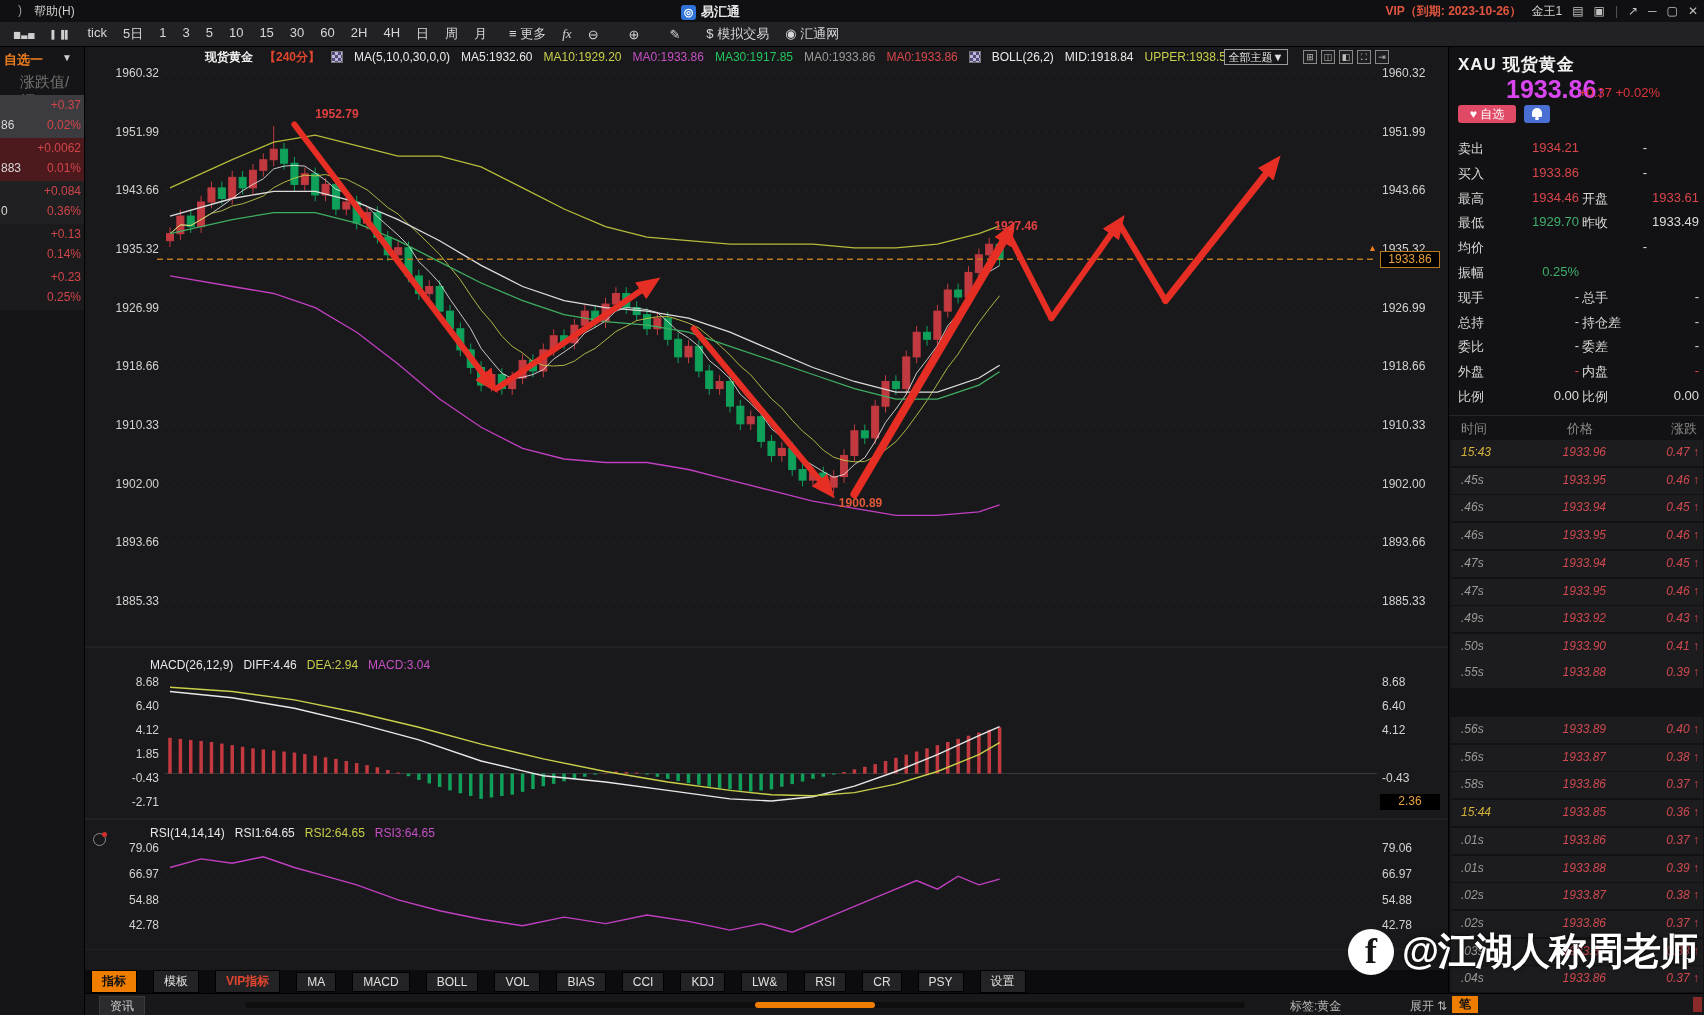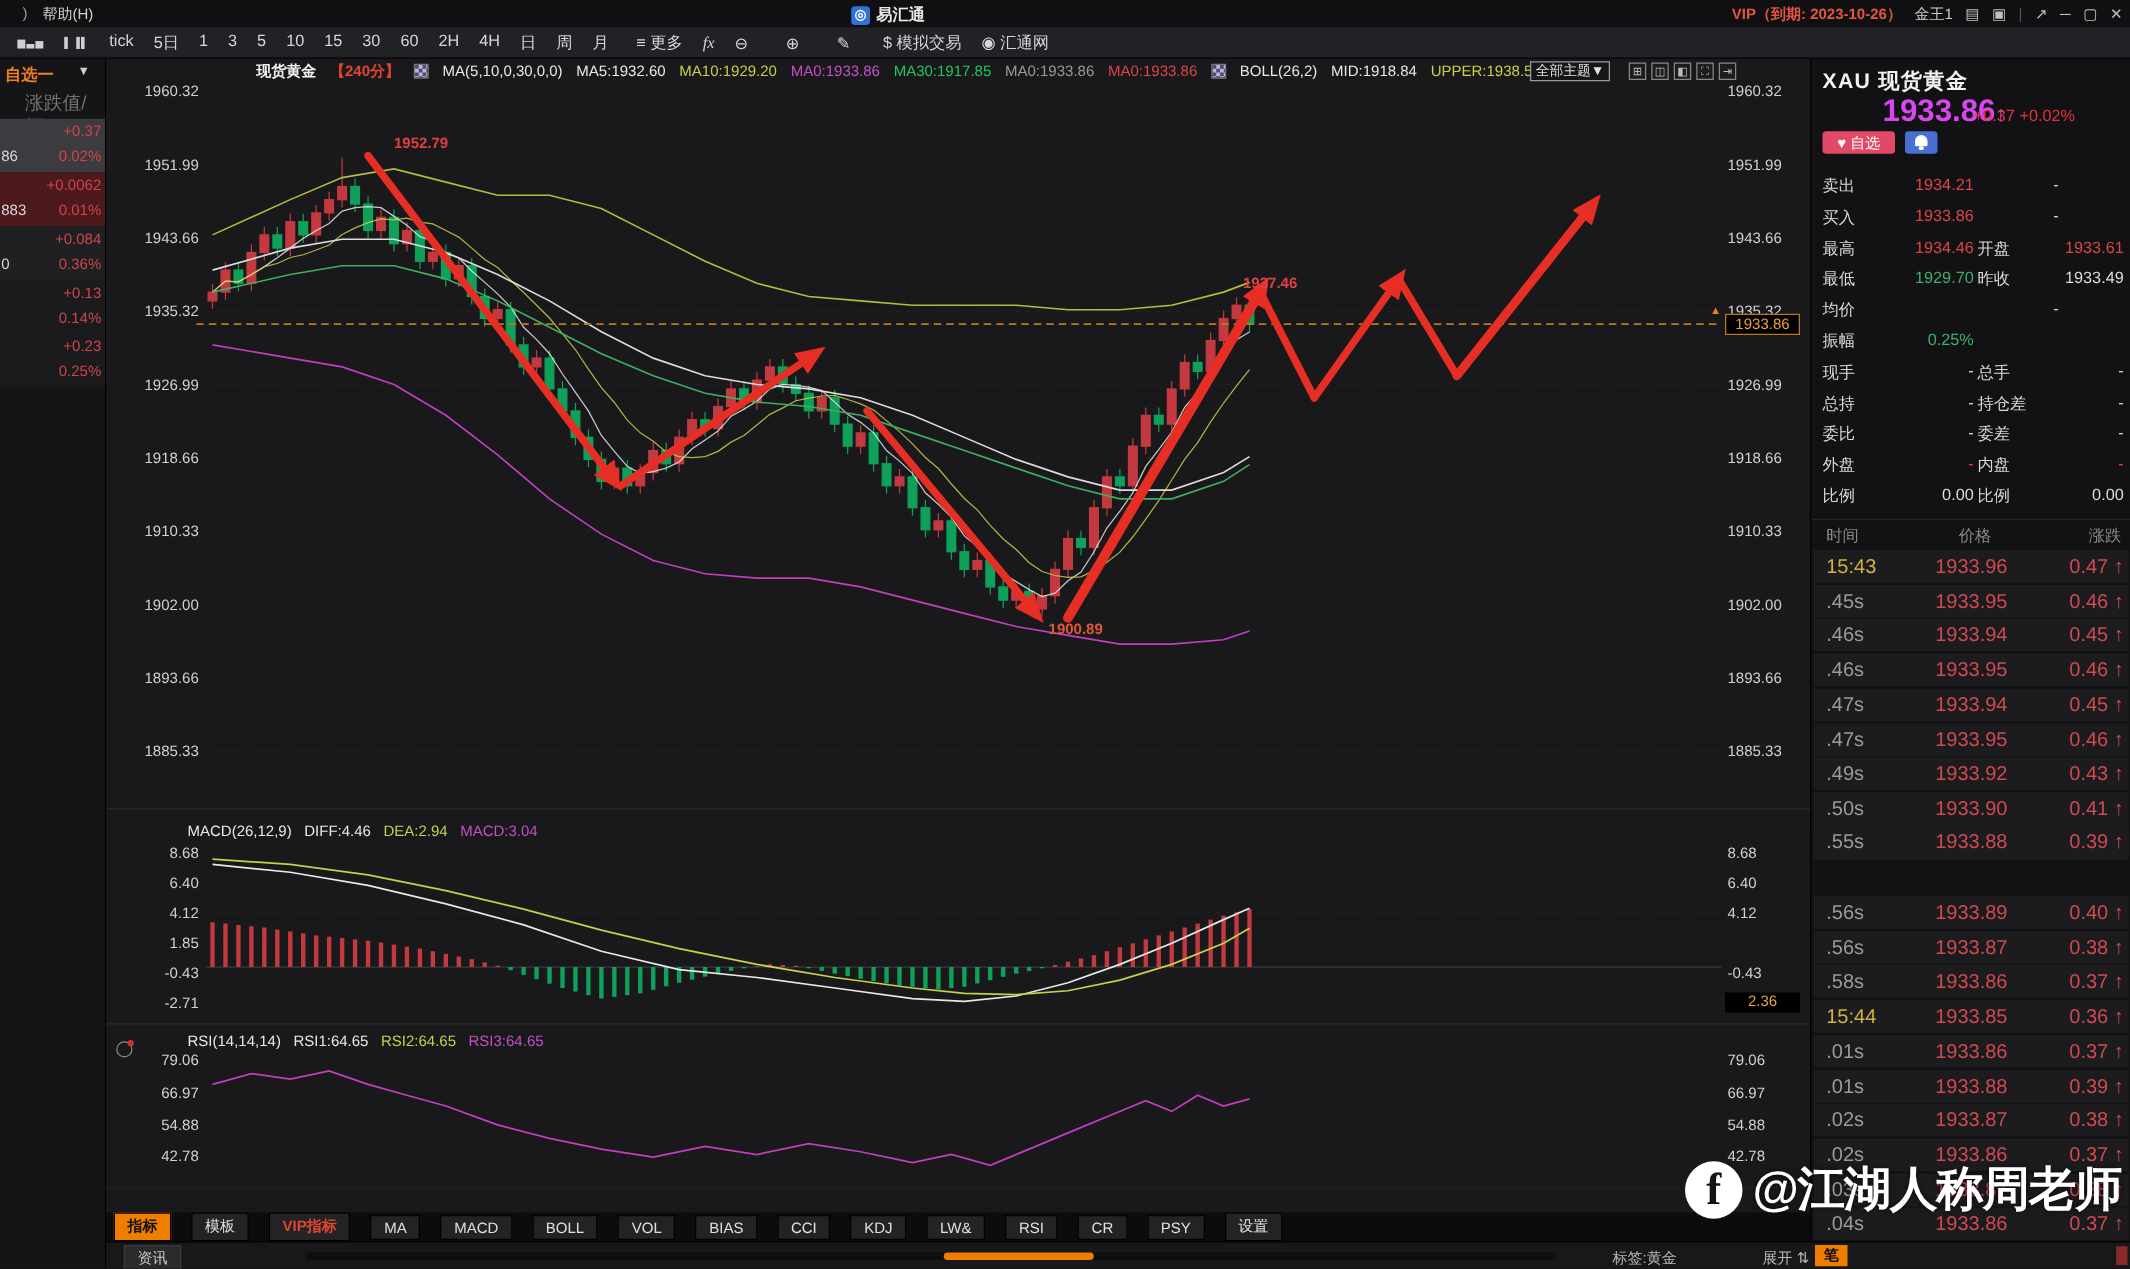--- a/index.html
+++ b/index.html
@@ -73,21 +73,21 @@
   .bell:after{content:"";position:absolute;left:3px;bottom:-3px;width:4px;height:3px;background:#fff;border-radius:2px;}
   .qrow{position:absolute;left:0;width:256px;height:24px;}
   .qrow .l1{position:absolute;left:9px;color:#d8d8d8;}
   .qrow .v1{position:absolute;left:38px;width:92px;text-align:right;}
   .qrow .l2{position:absolute;left:133px;color:#d8d8d8;}
   .qrow .v2{position:absolute;right:6px;width:80px;text-align:right;}
   .qrow .v2.mid{right:58px;}
   .c-r{color:#d9464b;} .c-g{color:#3fae6e;} .c-w{color:#dcdcdc;} .c-gray{color:#9a9a9a;} .c-y{color:#d2b13c;}
   .tickhead{position:absolute;left:0;top:368px;width:256px;height:22px;color:#8a8a8a;border-top:1px solid #262626;}
   .tickhead span{position:absolute;top:4px;}
-  .trow{position:absolute;left:2px;width:252px;height:26px;background:#1c1c1e;font-size:16px;}
+  .trow{position:absolute;left:2px;width:252px;height:26px;background:#1c1c1e;font-size:12px;font-style:italic;}
   .trow .tt{position:absolute;left:10px;top:5px;}
   .trow .tp{position:absolute;left:60px;width:95px;top:5px;text-align:right;color:#ce4950;}
   .trow .tc{position:absolute;right:4px;width:70px;top:5px;text-align:right;color:#ce4950;}
   
   .watermark{position:absolute;left:1348px;top:926px;z-index:30;display:flex;align-items:center;gap:8px;}
   .fb{width:46px;height:46px;background:#fff;border-radius:50%;color:#141414;font-size:36px;font-weight:bold;text-align:center;line-height:44px;font-family:"Liberation Serif",serif;}
   .wmtext{color:#fff;font-size:38px;font-weight:bold;letter-spacing:-1px;white-space:nowrap;text-shadow:0 0 4px rgba(0,0,0,.6);}
 </style>
 </head>
 <body>

